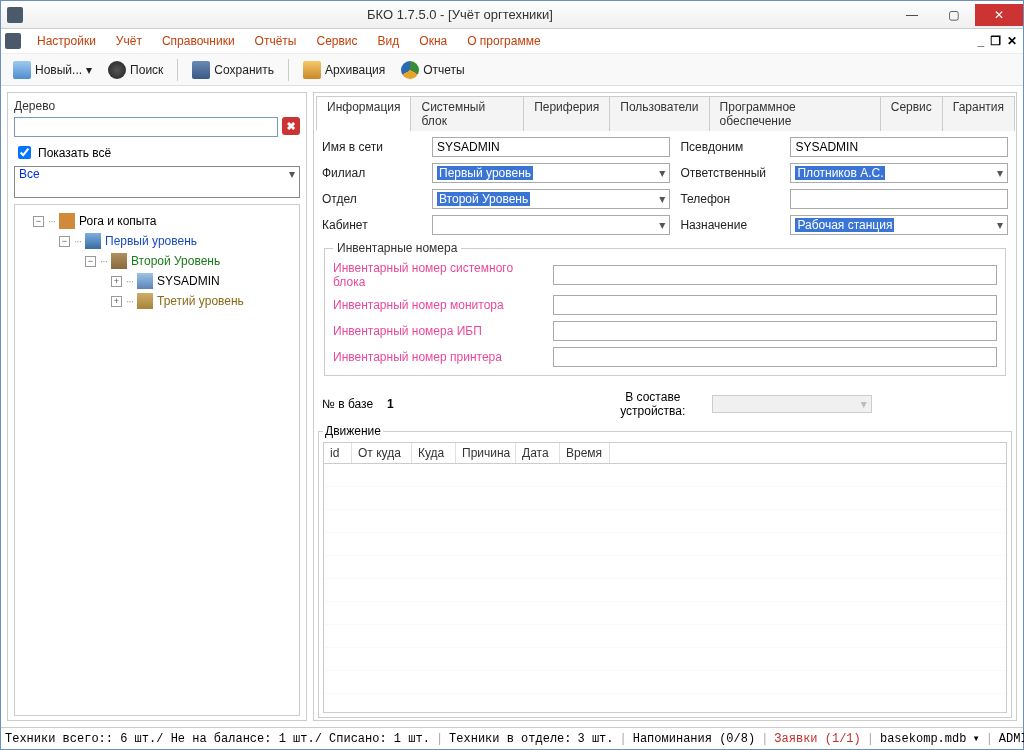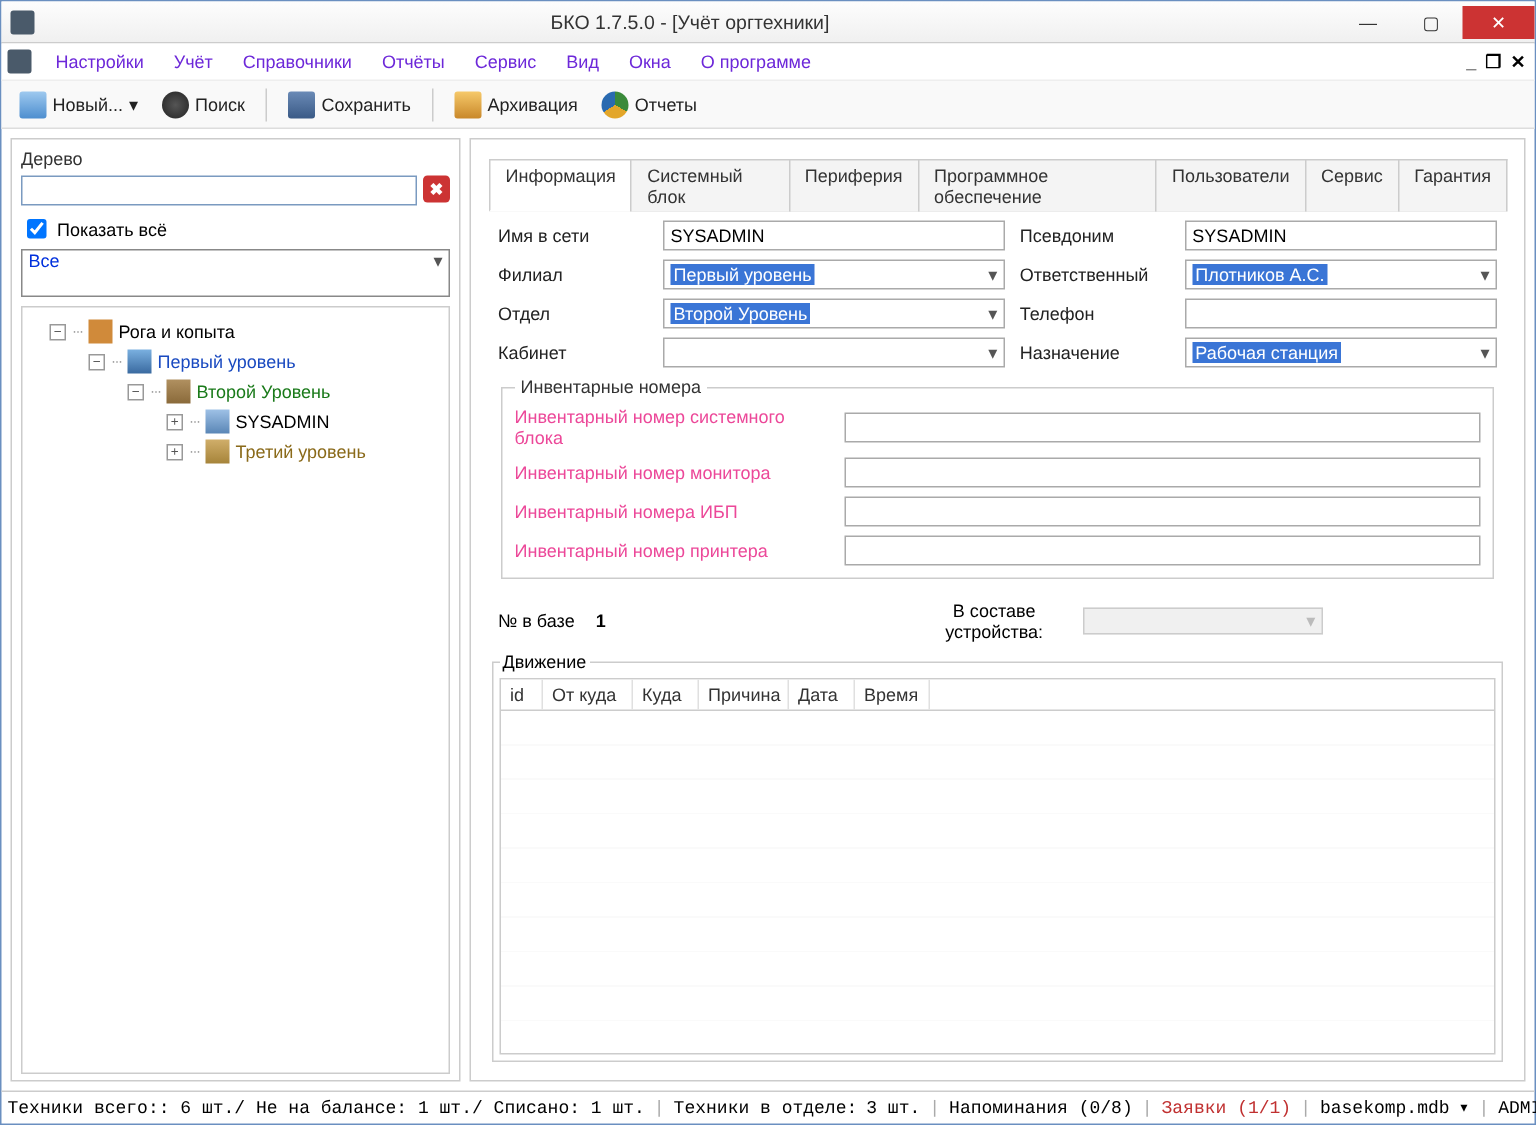--- a/index.html
+++ b/index.html
@@ -6,21 +6,21 @@
 body { margin: 0; background: #fff; overflow: hidden; }
 .window { width: 1024px; height: 750px; border: 1px solid #6a8fc0; display: flex; flex-direction: column; }
 .titlebar { height: 28px; background: linear-gradient(#fdfdfd, #f0f0f0); display: flex; align-items: center; border-bottom: 1px solid #ccc; }
 .titlebar-icon { width: 16px; height: 16px; margin: 0 6px; background: #4a5a6a; border-radius: 2px; }
 .titlebar-title { flex: 1; text-align: center; font-size: 13px; color: #333; }
 .titlebar-btns { display: flex; }
 .titlebar-btn { width: 42px; height: 22px; display: flex; align-items: center; justify-content: center; color: #333; }
 .titlebar-btn.close { background: #cc3333; color: #fff; width: 48px; }
 .menubar { height: 25px; background: #fff; display: flex; align-items: center; padding: 0 4px; border-bottom: 1px solid #eee; position: relative; }
 .menubar-icon { width: 16px; height: 16px; margin-right: 6px; background: #4a5a6a; border-radius: 2px; }
-.menu { padding: 3px 10px; color: #6d28d9; }
+.menu { padding: 3px 10px; color: #c2410c; }
 .menubar-right { position: absolute; right: 6px; display: flex; gap: 6px; }
 .mdi-btn { font-weight: bold; }
 .toolbar { height: 32px; background: #f9f9f9; display: flex; align-items: center; padding: 0 6px; gap: 4px; border-bottom: 1px solid #ddd; }
 .toolbtn { display: flex; align-items: center; gap: 4px; padding: 2px 6px; color: #222; }
 .toolicon { width: 18px; height: 18px; border-radius: 2px; }
 .ic-new { background: linear-gradient(#9ec9ef,#4d8ecf); }
 .ic-search { background: radial-gradient(#555,#222); border-radius: 50%; }
 .ic-save { background: linear-gradient(#6a8ab6,#3a5a86); }
 .ic-archive { background: linear-gradient(#f6c96a,#c9882a); }
 .ic-reports { background: conic-gradient(#3a8a3a 0 33%, #e3a62a 33% 66%, #2a6ab0 66% 100%); border-radius: 50%; }
@@ -42,21 +42,21 @@
 .ic-l1 { background: linear-gradient(#7ab0e0,#3a6aa0); }
 .ic-l2 { background: linear-gradient(#b09060,#8a6a3a); }
 .ic-pc { background: linear-gradient(#9ec1e6,#5a86b6); }
 .ic-l3 { background: linear-gradient(#d0ae6a,#a6843a); }
 .lvl1 { margin-left: 14px; }
 .lvl2 { margin-left: 40px; }
 .lvl3 { margin-left: 66px; }
 .lvl4 { margin-left: 92px; }
 .green { color: #1a7a1a; }
 .blue { color: #1a4ac0; }
-.right { flex: 1; border: 1px solid #ccc; display: flex; flex-direction: column; padding: 12px; min-height: 0; }
+.right { flex: 1; border: 1px solid #ccc; display: flex; flex-direction: column; padding: 2px; min-height: 0; }
 .tabs { display: flex; border-bottom: 1px solid #ccc; }
 .tab { padding: 3px 10px; border: 1px solid #ccc; border-bottom: none; background: #f4f4f4; margin-right: -1px; position: relative; top: 1px; color: #333; }
 .tab.active { background: #fff; border-bottom: 1px solid #fff; }
 .form { padding: 6px; }
 .formrow { display: flex; align-items: center; margin-bottom: 6px; gap: 10px; }
 .lbl { width: 100px; color: #222; }
 .lbl2 { width: 100px; color: #222; }
 .fld { flex: 1; height: 20px; border: 1px solid #aaa; padding: 0 4px; background: #fff; }
 .sel { flex: 1; height: 20px; border: 1px solid #aaa; background: #fff; display: flex; align-items: center; padding: 0 4px; position: relative; }
 .sel::after { content: '▾'; position: absolute; right: 4px; color: #555; }
@@ -183,22 +183,22 @@
             <span style="color:#8a6a1a">Третий уровень</span>
           </div>
       </div>
     </div>
 
     <div class="right">
       <div class="tabs">
         <div class="tab active">Информация</div>
         <div class="tab">Системный блок</div>
         <div class="tab">Периферия</div>
+        <div class="tab">Пользователи</div>
         <div class="tab">Программное обеспечение</div>
-        <div class="tab">Пользователи</div>
         <div class="tab">Сервис</div>
         <div class="tab">Гарантия</div>
       </div>
 
       <div class="form">
         <div class="formrow">
           <span class="lbl">Имя в сети</span>
           <input class="fld" style="flex: 1.1 1 0%;" value="SYSADMIN">
           <span class="lbl2">Псевдоним</span>
           <input class="fld" value="SYSADMIN" style="">

